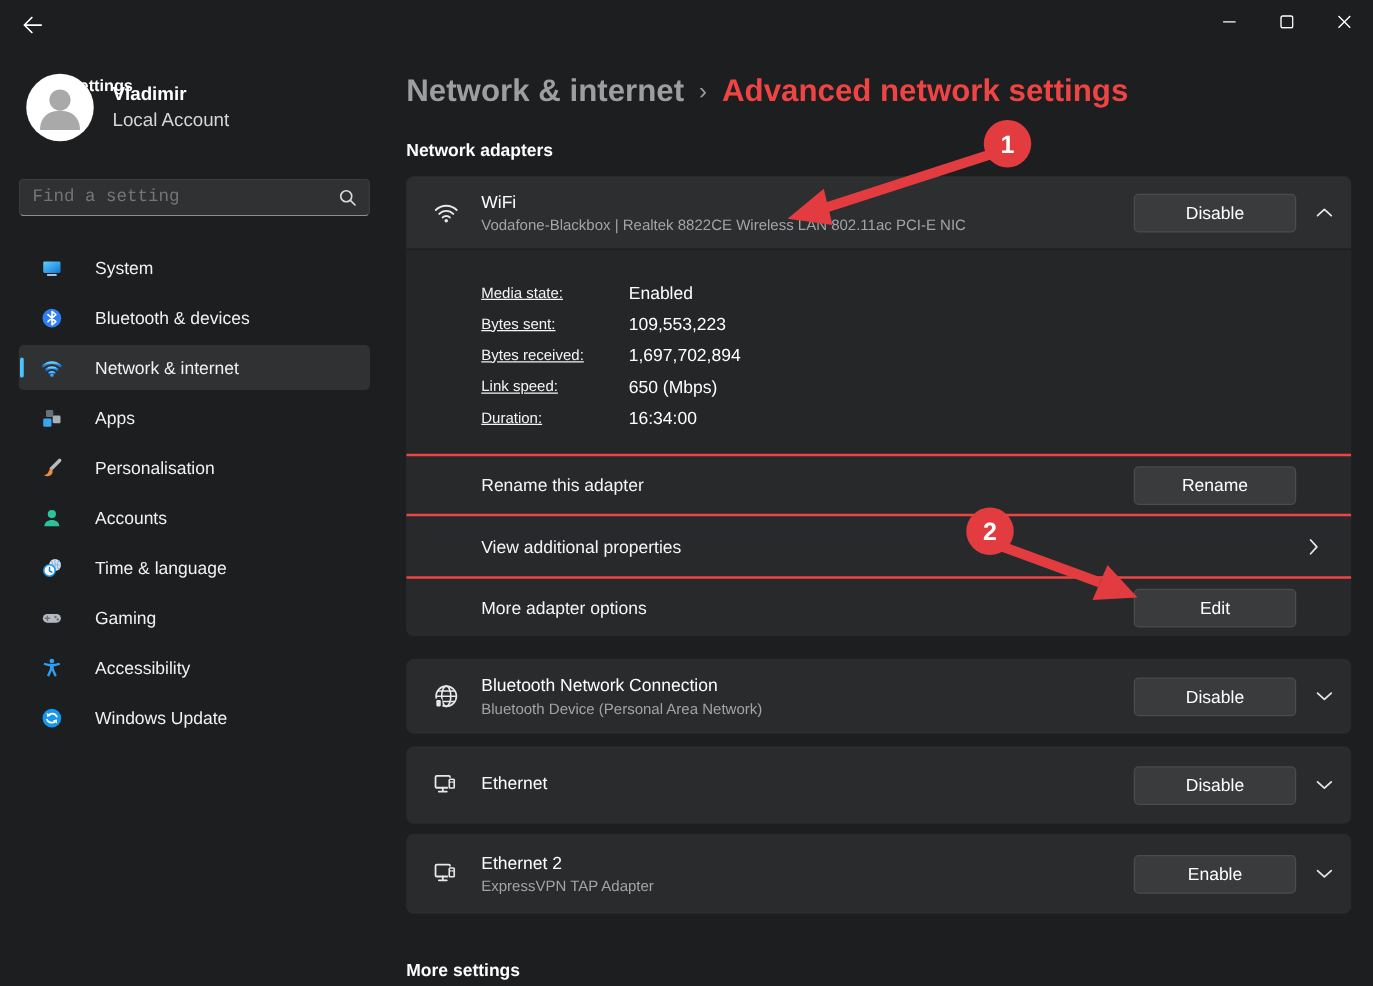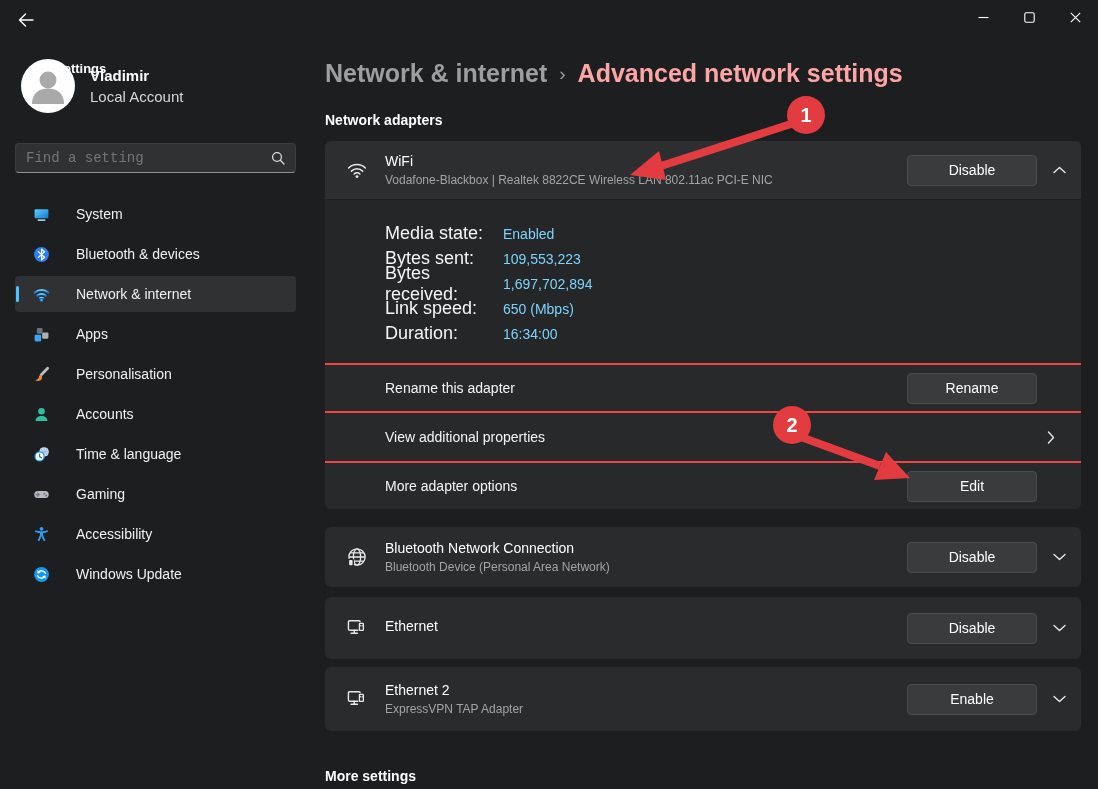--- a/index.html
+++ b/index.html
@@ -56,21 +56,21 @@
   .nav-item.selected::before {
     content: ""; position: absolute; left: 1px; top: 10px; width: 3px; height: 16px;
     border-radius: 2px; background: var(--accent, #4cc2ff);
   }
 
   
   .main { position: absolute; left: 325px; top: 0; width: 756px; }
   .breadcrumb { position: absolute; left: 0; top: 59px; font-size: 25px; font-weight: 700; white-space: nowrap; }
   .breadcrumb .parent { color: #9c9ea0; }
   .breadcrumb .sep { color: #9c9ea0; font-size: 19px; font-weight: 400; margin: 0 12px; vertical-align: 2px; }
-  .breadcrumb .current { color: #fca5a5; }
+  .breadcrumb .current { color: #ef4444; }
   .section-label { position: absolute; left: 0; top: 112px; font-size: 14px; font-weight: 700; }
   .more-settings-label { position: absolute; left: 0; top: 768px; font-size: 14px; font-weight: 700; }
 
   .card { position: absolute; left: 0; width: 756px; background: #292b2d; border-radius: 6px; overflow: hidden; }
   .adapter-row { display: flex; align-items: center; padding-left: 20px; cursor: pointer; }
   .adapter-icon { width: 24px; display: flex; justify-content: center; }
   .adapter-texts { margin-left: 16px; }
   .adapter-title { font-size: 14px; color: #ffffff; margin-bottom: 4px; }
   .adapter-sub { font-size: 12px; color: #a2a4a6; }
   .row-spacer { flex: 1; }
@@ -79,22 +79,22 @@
     border-radius: 4px; color: #ffffff; font-size: 14px;
     display: flex; align-items: center; justify-content: center; cursor: pointer;
     font-family: "Liberation Sans", sans-serif; flex-shrink: 0;
   }
   .chev-slot { width: 44px; display: flex; justify-content: center; flex-shrink: 0; cursor: pointer; }
 
   .wifi-card { top: 141px; }
   .wifi-header { height: 58px; background: #2c2e30; }
   .wifi-details { background: #242628; padding: 21px 0 17px 60px; border-top: 1px solid #1d1e20; }
   .detail-row { display: flex; height: 25px; align-items: center; }
-  .detail-label { width: 118px; font-size: 18px; color: #f5f5f5; }
-  .detail-value { font-size: 14px; color: #7dd3fc; }
+  .detail-label { width: 118px; font-size: 12px; color: #f5f5f5; text-decoration: underline; }
+  .detail-value { font-size: 14px; color: #ffffff; }
   .sub-row {
     display: flex; align-items: center; padding-left: 60px;
     background: #27292b; border-top: 2px solid #ef4444; cursor: pointer;
   }
   .sub-row-label { font-size: 14px; color: #f5f5f5; }
 
   .bt-card { top: 527px; height: 60px; }
   .eth-card { top: 597px; height: 62px; }
   .eth2-card { top: 667px; height: 64px; }
   .bt-card .adapter-row, .eth-card .adapter-row, .eth2-card .adapter-row { height: 100%; }

